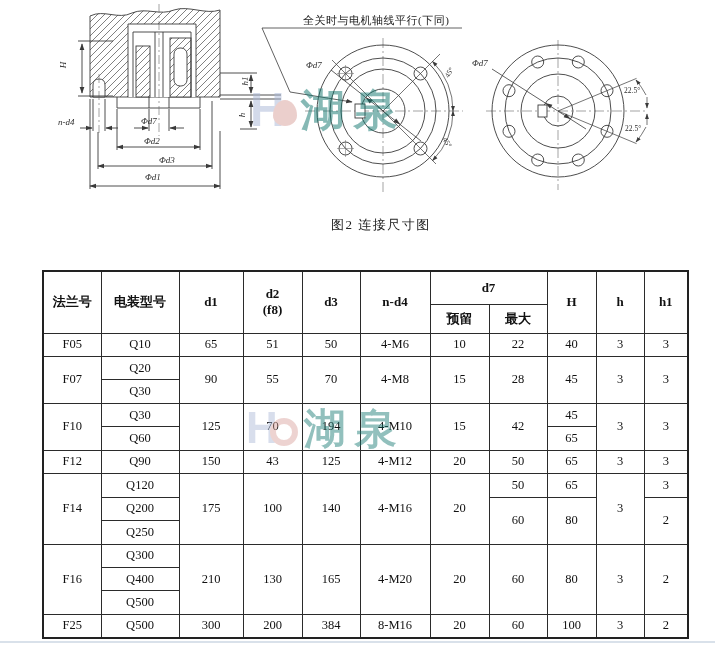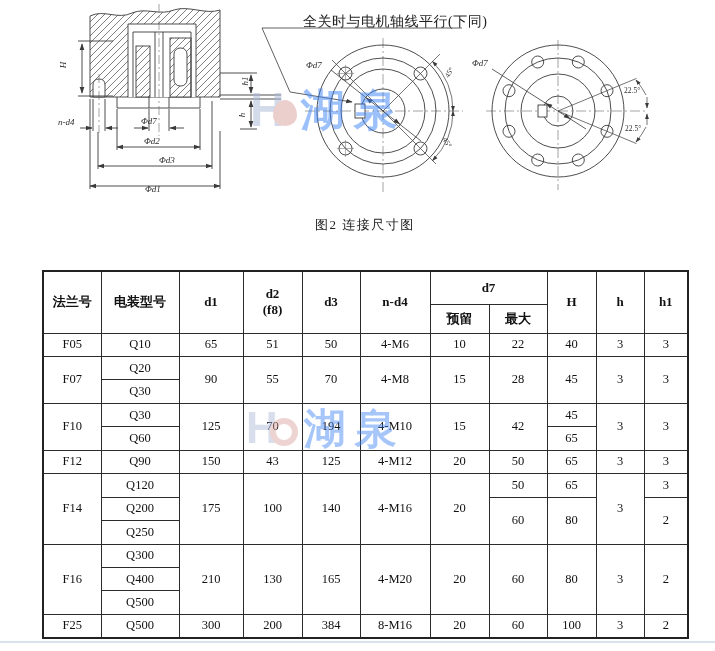--- a/index.html
+++ b/index.html
@@ -1,27 +1,27 @@
 <!DOCTYPE html>
 <html><head>
 <meta charset="utf-8">
 <style>
   html,body{margin:0;padding:0;background:#fff;}
   .page{position:relative;width:715px;height:651px;background:#ffffff;overflow:hidden;
         font-family:"Liberation Serif","DejaVu Serif",serif;color:#1a1a1a;}
   .fig-svg{position:absolute;left:0;top:0;}
   .lbl{position:absolute;font:italic 9px "Liberation Serif","DejaVu Serif",serif;color:#2e2e2e;white-space:nowrap;}
   .rot{transform:rotate(-90deg);transform-origin:center center;}
-  .ann{position:absolute;left:303px;top:13px;font-size:14px;letter-spacing:.5px;color:#222;white-space:nowrap;}
-  .cap{position:absolute;left:315px;top:216px;font-size:13px;letter-spacing:1.5px;color:#222;white-space:nowrap;}
+  .ann{position:absolute;left:303px;top:13px;font-size:11px;letter-spacing:.5px;color:#222;white-space:nowrap;}
+  .cap{position:absolute;left:331px;top:216px;font-size:13px;letter-spacing:1.5px;color:#222;white-space:nowrap;}
   .ang{position:absolute;font:7.5px "Liberation Serif","DejaVu Serif",serif;color:#2e2e2e;white-space:nowrap;}
   
   .wm{position:absolute;display:flex;align-items:flex-start;pointer-events:none;z-index:6;}
   .wm-h{font-family:"Liberation Sans","DejaVu Sans",sans-serif;font-weight:bold;color:#a9b7d6;line-height:1;}
-  .wm-cn{font-family:"Liberation Sans","DejaVu Sans",sans-serif;font-weight:bold;color:#3b82f6;line-height:1;letter-spacing:9px;}
+  .wm-cn{font-family:"Liberation Sans","DejaVu Sans",sans-serif;font-weight:bold;color:#0f766e;line-height:1;letter-spacing:9px;}
   .wm-drop{display:inline-block;background:#d9a09a;border-radius:50% 50% 50% 50%/60% 60% 40% 40%;}
   .wm-ring{display:inline-block;border:6px solid #d9a09a;border-radius:50%;background:transparent;}
   .wm1{left:250px;top:86px;opacity:.5;}
   .wm1 .wm-h{font-size:48px;}
   .wm1 .wm-drop{width:24px;height:26px;margin:14px 4px 0 -12px;}
   .wm1 .wm-cn{font-size:44px;margin-top:2px;}
   .wm2{left:246px;top:406px;opacity:.45;}
   .wm2 .wm-h{font-size:44px;}
   .wm2 .wm-ring{width:16px;height:16px;margin:12px 6px 0 -8px;}
   .wm2 .wm-cn{font-size:42px;margin-top:2px;}
@@ -142,21 +142,21 @@
   <span class="ann">全关时与电机轴线平行(下同)</span>
   <span class="cap">图2 连接尺寸图</span>
 
   <span class="lbl rot" style="left:60px;top:60px">H</span>
   <span class="lbl rot" style="left:240px;top:76px">h1</span>
   <span class="lbl rot" style="left:240px;top:110px">h</span>
   <span class="lbl" style="left:58px;top:117px">n-d4</span>
   <span class="lbl" style="left:141px;top:116px">Φd7</span>
   <span class="lbl" style="left:144px;top:136px">Φd2</span>
   <span class="lbl" style="left:159px;top:155px">Φd3</span>
-  <span class="lbl" style="left:145px;top:184px">Φd1</span>
+  <span class="lbl" style="left:145px;top:172px">Φd1</span>
 
   <span class="lbl" style="left:306px;top:60px">Φd7</span>
   <span class="ang" style="left:444px;top:68px;transform:rotate(-58deg)">45°</span>
   <span class="ang" style="left:442px;top:138px;transform:rotate(58deg)">45°</span>
 
   <span class="lbl" style="left:472px;top:58px">Φd7</span>
   <span class="ang" style="left:624px;top:86px">22.5°</span>
   <span class="ang" style="left:625px;top:124px">22.5°</span>
 
   <div class="wm wm1">

